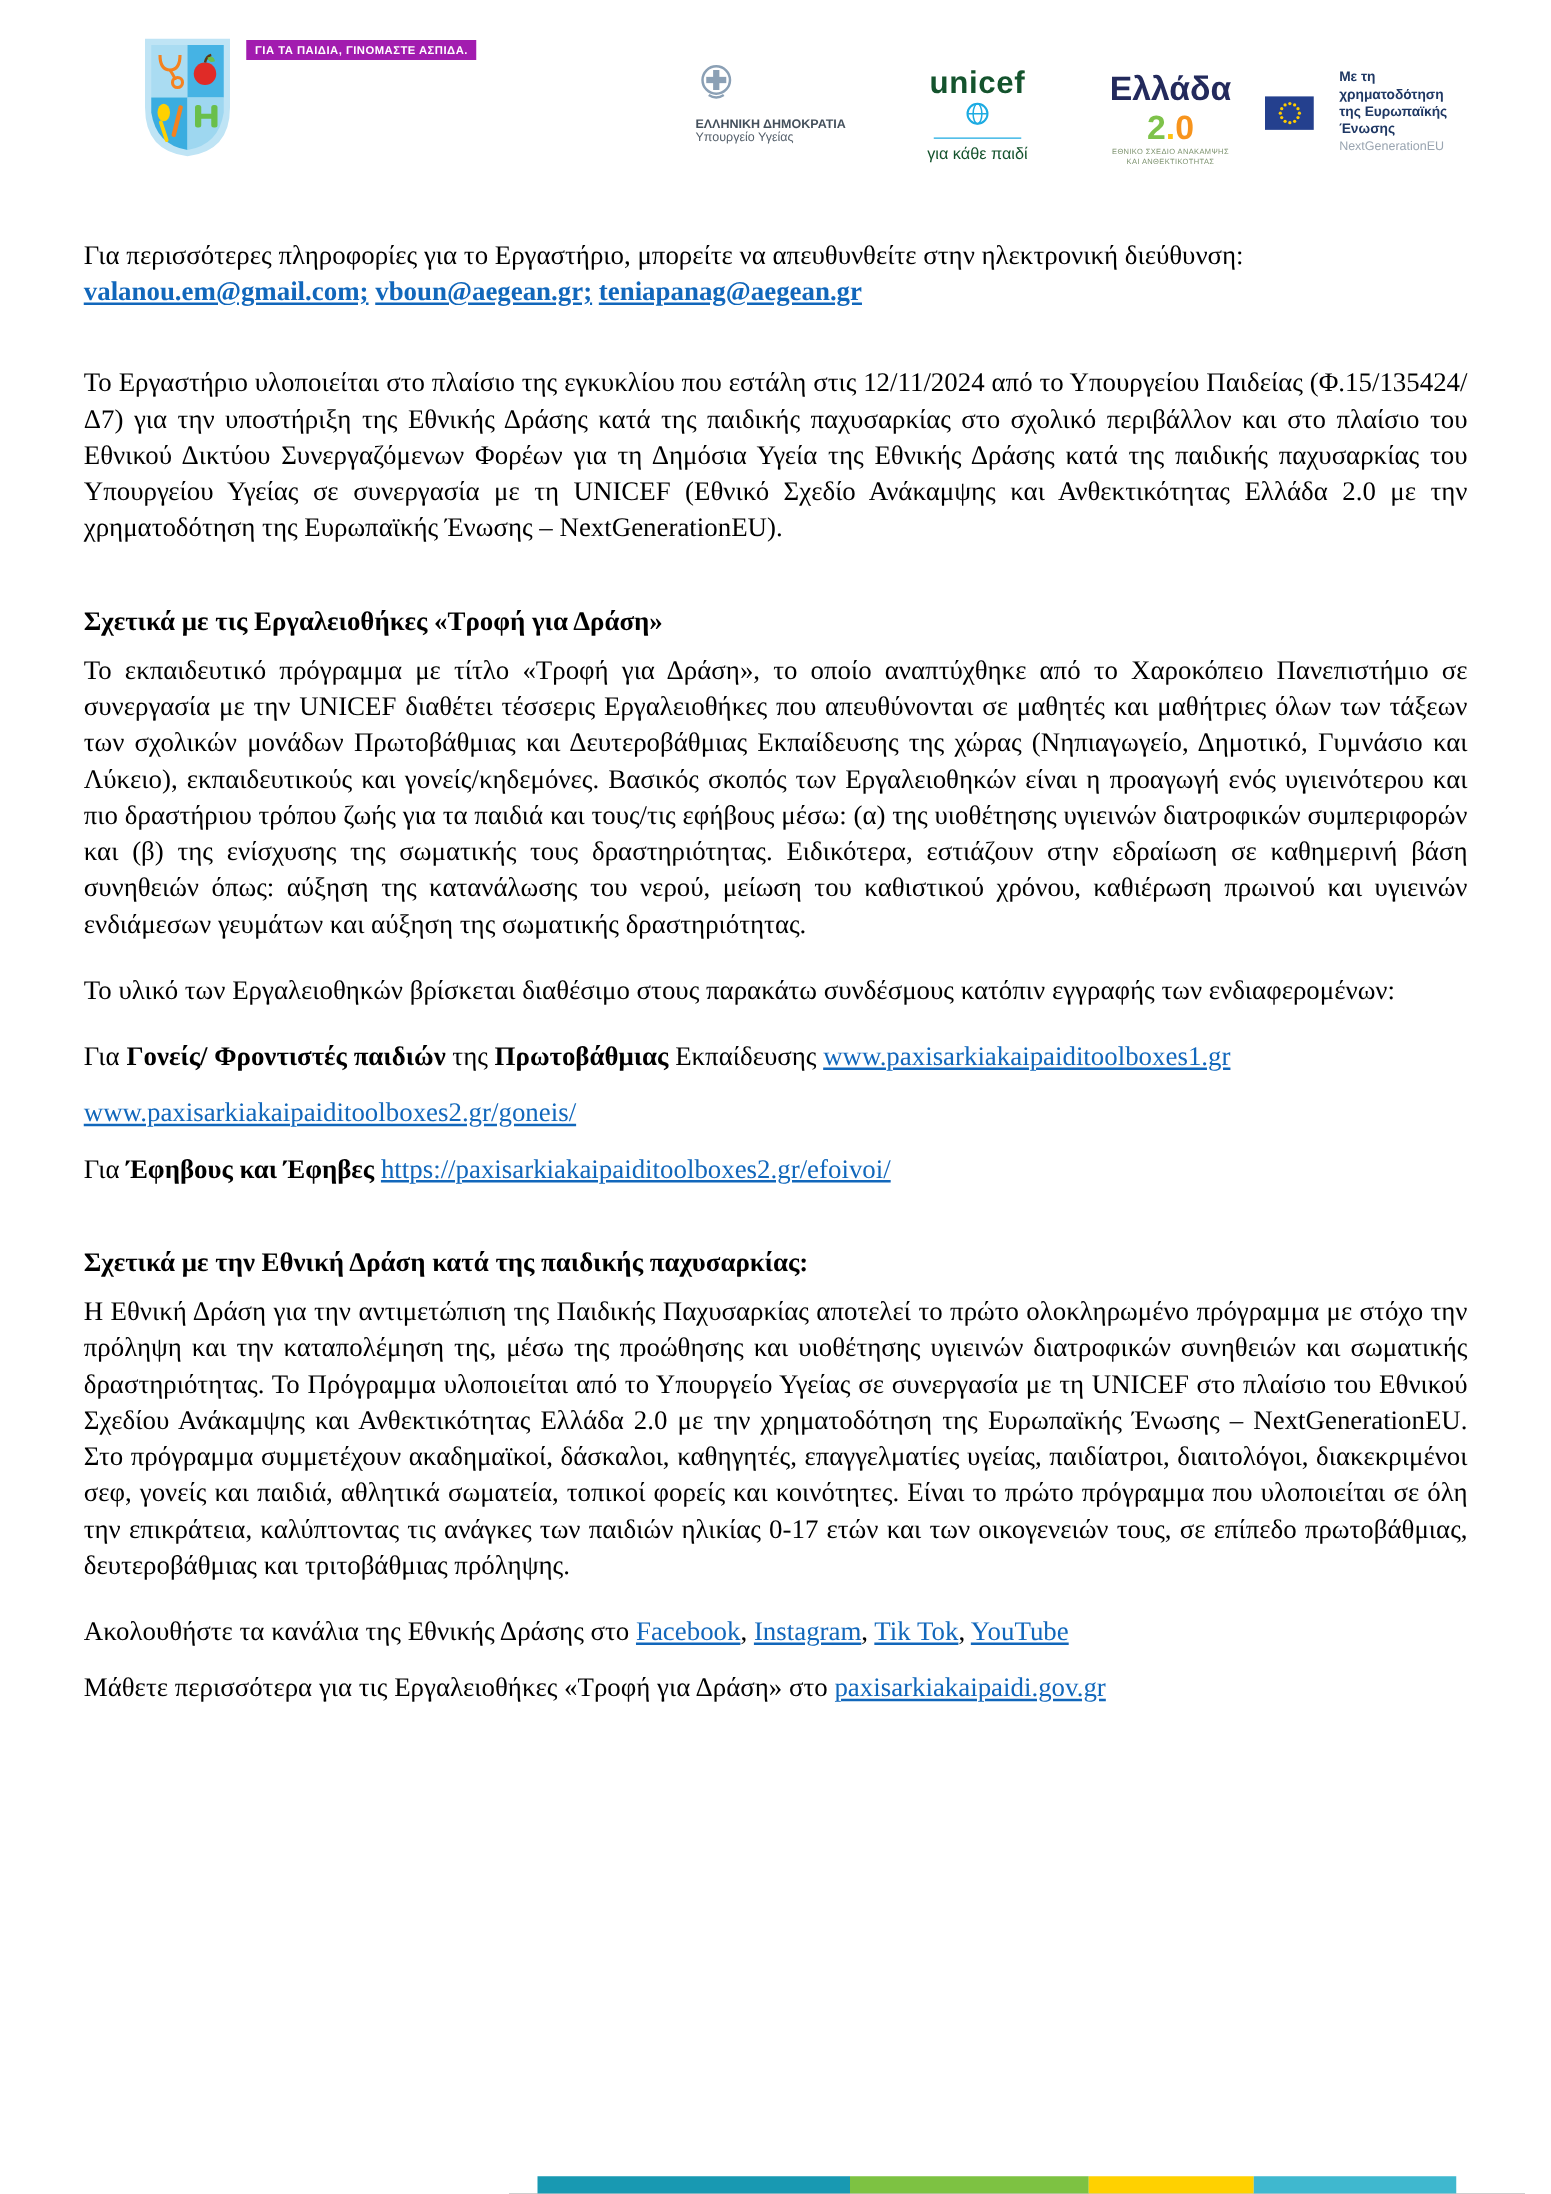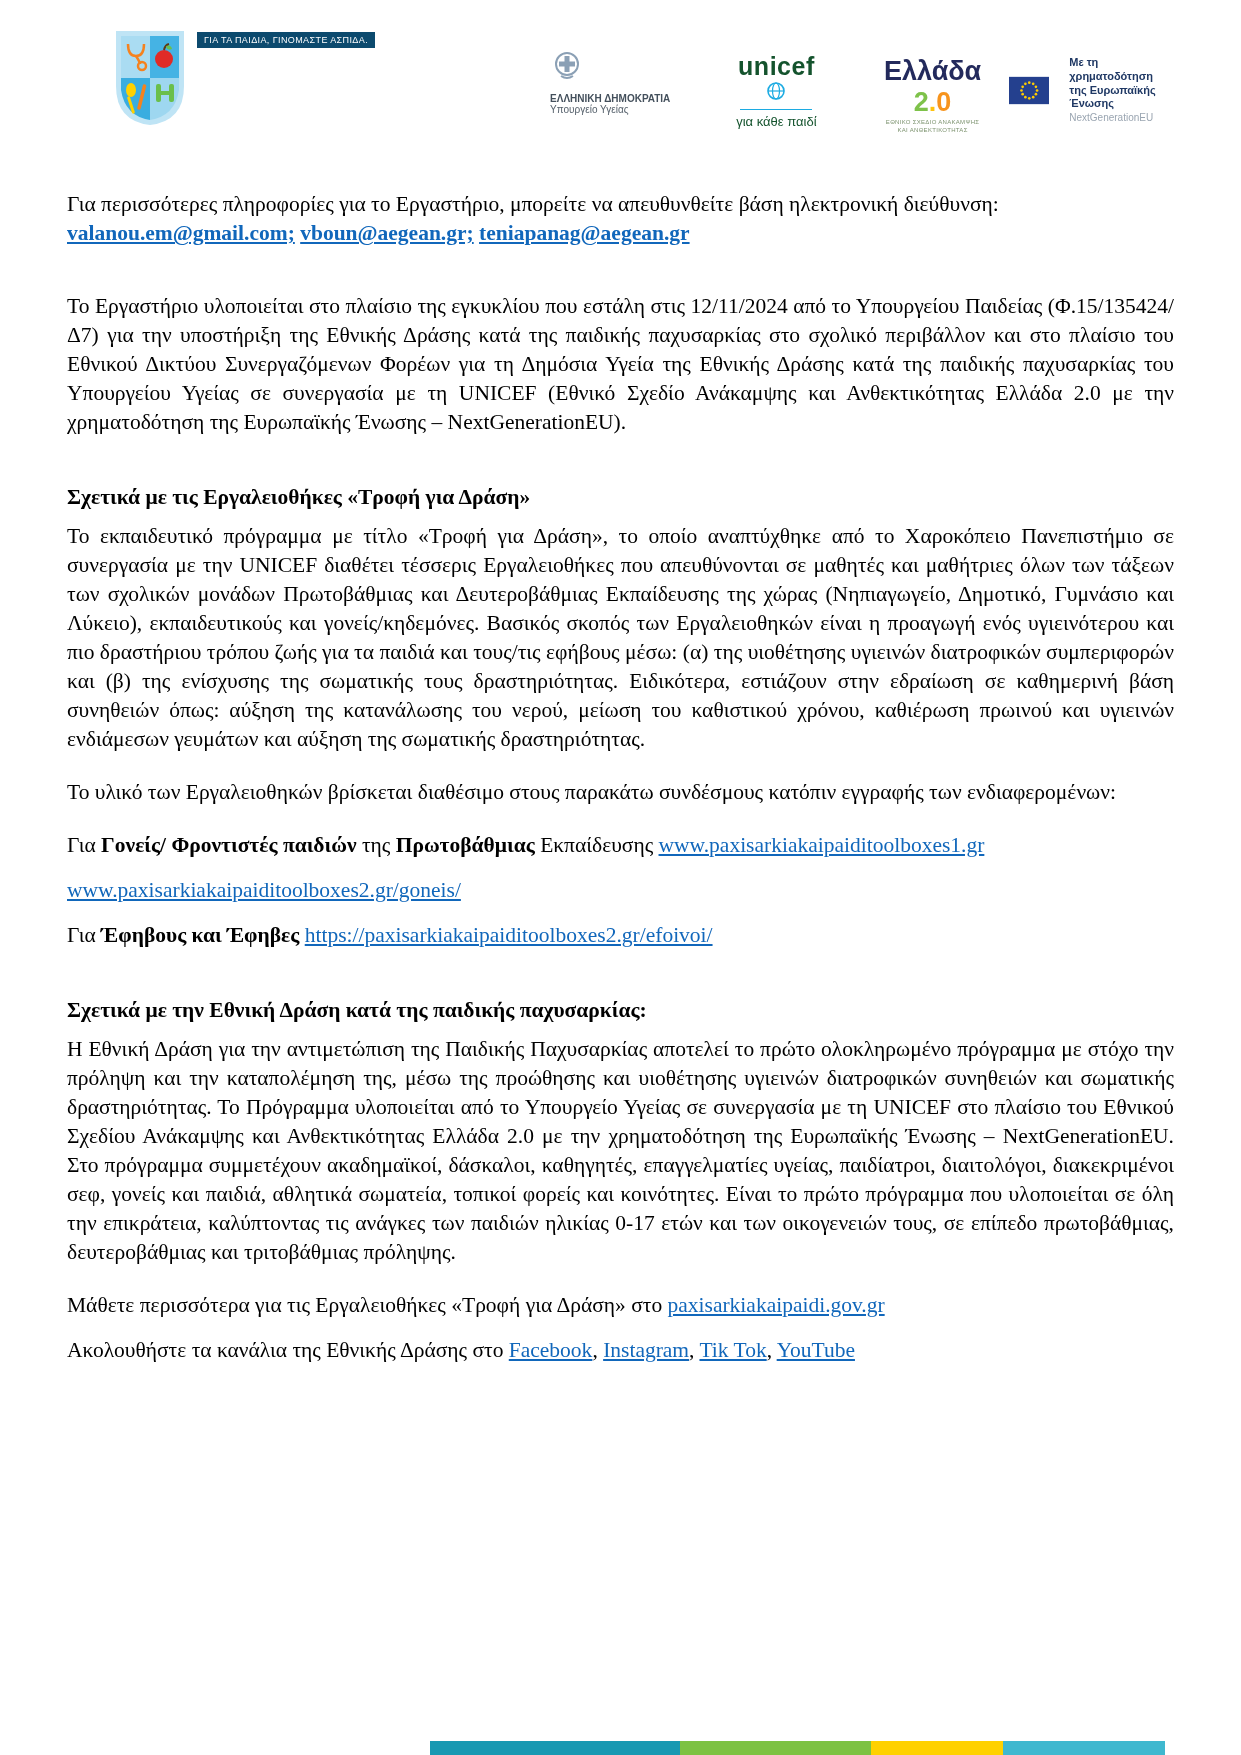--- a/index.html
+++ b/index.html
@@ -13,21 +13,21 @@
     font-family:"Liberation Serif","DejaVu Serif",serif;
     color:#000;
     overflow:hidden;
   }
   
   .header{display:flex;align-items:flex-start;height:112px;padding-left:46px;
           font-family:"Liberation Sans","DejaVu Sans",sans-serif;}
   .brand{display:flex;gap:10px;}
   .brand-shield{flex:0 0 auto;}
   .brand-textblock{display:flex;flex-direction:column;gap:4px;margin-top:4px;}
-  .brand-banner{background:#0c4a6e;color:#fff;font-size:9px;font-weight:normal;
+  .brand-banner{background:#a21caf;color:#fff;font-size:9px;font-weight:bold;
                 letter-spacing:.4px;padding:3px 7px;white-space:nowrap;width:max-content;}
   .brand-title{font-size:17px;line-height:1.12;color:#414042;font-weight:600;white-space:pre-line;}
   .ministry{margin-left:175px;margin-top:22px;text-align:left;width:130px;}
   .ministry-l1{font-size:10px;font-weight:bold;color:#44505c;margin-top:3px;white-space:nowrap;}
   .ministry-l2{font-size:10px;color:#55606b;}
   .unicef{margin-left:62px;margin-top:24px;text-align:center;color:#14532d;width:110px;}
   .unicef-name{font-size:25px;font-weight:bold;letter-spacing:.5px;display:inline-block;}
   .unicef-rule{border-top:1.5px solid #1cabe2;margin:2px 8px 4px 8px;}
   .unicef-tag{font-size:13px;}
   .greece20{margin-left:58px;margin-top:28px;text-align:center;width:135px;}
@@ -140,21 +140,21 @@
         <div>Με τη χρηματοδότηση</div>
         <div>της Ευρωπαϊκής Ένωσης</div>
         <div class="eu-ng">NextGenerationEU</div>
       </div>
     </div>
   </div>
 
   <div class="doc">
 
     <p class="body-p" style="margin-top:50px">
-      <span>Για περισσότερες πληροφορίες για το Εργαστήριο, μπορείτε να απευθυνθείτε βάση ηλεκτρονική διεύθυνση:</span><br>
+      <span>Για περισσότερες πληροφορίες για το Εργαστήριο, μπορείτε να απευθυνθείτε στην ηλεκτρονική διεύθυνση:</span><br>
       <a class="email-link" href="#">valanou.em@gmail.com;</a>
       <a class="email-link" href="#">vboun@aegean.gr;</a>
       <a class="email-link" href="#">teniapanag@aegean.gr</a>
     </p>
 
     <p class="body-p" style="margin-top:44px">Το Εργαστήριο υλοποιείται στο πλαίσιο της εγκυκλίου που εστάλη στις 12/11/2024  από το Υπουργείου Παιδείας (Φ.15/135424/Δ7) για την υποστήριξη της Εθνικής Δράσης κατά της παιδικής παχυσαρκίας στο σχολικό περιβάλλον και στο πλαίσιο του Εθνικού Δικτύου Συνεργαζόμενων Φορέων για τη Δημόσια Υγεία της Εθνικής Δράσης κατά της παιδικής παχυσαρκίας του Υπουργείου Υγείας σε συνεργασία με τη UNICEF (Εθνικό Σχεδίο Ανάκαμψης και Ανθεκτικότητας Ελλάδα 2.0 με την χρηματοδότηση της Ευρωπαϊκής Ένωσης – NextGenerationEU).</p>
 
     <h2 class="doc-h">Σχετικά με τις Εργαλειοθήκες «Τροφή για Δράση»</h2>
 
     <p class="body-p after-h">Το εκπαιδευτικό πρόγραμμα με τίτλο «Τροφή για Δράση», το οποίο αναπτύχθηκε από το Χαροκόπειο Πανεπιστήμιο σε συνεργασία με την UNICEF διαθέτει τέσσερις Εργαλειοθήκες που απευθύνονται σε μαθητές και μαθήτριες όλων των τάξεων των σχολικών μονάδων Πρωτοβάθμιας και Δευτεροβάθμιας Εκπαίδευσης της χώρας (Νηπιαγωγείο, Δημοτικό, Γυμνάσιο και Λύκειο), εκπαιδευτικούς και γονείς/κηδεμόνες. Βασικός σκοπός των Εργαλειοθηκών είναι η προαγωγή ενός υγιεινότερου και πιο δραστήριου τρόπου ζωής για τα παιδιά και τους/τις εφήβους μέσω: (α) της υιοθέτησης υγιεινών διατροφικών συμπεριφορών και (β) της ενίσχυσης της σωματικής τους δραστηριότητας. Ειδικότερα, εστιάζουν στην εδραίωση σε καθημερινή βάση συνηθειών όπως: αύξηση της κατανάλωσης του νερού, μείωση του καθιστικού χρόνου, καθιέρωση πρωινού και υγιεινών ενδιάμεσων γευμάτων και αύξηση της σωματικής δραστηριότητας.</p>
@@ -172,25 +172,25 @@
 
     <p class="body-p toolbox-line">
       <span>Για </span><b>Έφηβους και Έφηβες</b><span> </span><a class="doc-link" href="#">https://paxisarkiakaipaiditoolboxes2.gr/efoivoi/</a>
     </p>
 
     <h2 class="doc-h">Σχετικά με την Εθνική Δράση κατά της παιδικής παχυσαρκίας:</h2>
 
     <p class="body-p after-h">Η Εθνική Δράση για την αντιμετώπιση της Παιδικής Παχυσαρκίας αποτελεί το πρώτο ολοκληρωμένο πρόγραμμα με στόχο την πρόληψη και την καταπολέμηση της, μέσω της προώθησης και υιοθέτησης υγιεινών διατροφικών συνηθειών και σωματικής δραστηριότητας. Το Πρόγραμμα υλοποιείται από το Υπουργείο Υγείας σε συνεργασία με τη UNICEF στο πλαίσιο του Εθνικού Σχεδίου Ανάκαμψης και Ανθεκτικότητας Ελλάδα 2.0 με την χρηματοδότηση της Ευρωπαϊκής Ένωσης – NextGenerationEU. Στο πρόγραμμα συμμετέχουν ακαδημαϊκοί, δάσκαλοι, καθηγητές, επαγγελματίες υγείας, παιδίατροι, διαιτολόγοι, διακεκριμένοι σεφ, γονείς και παιδιά, αθλητικά σωματεία, τοπικοί φορείς και κοινότητες. Είναι το πρώτο πρόγραμμα που υλοποιείται σε όλη την επικράτεια, καλύπτοντας τις ανάγκες των παιδιών ηλικίας 0-17 ετών και των οικογενειών τους, σε επίπεδο πρωτοβάθμιας, δευτεροβάθμιας και τριτοβάθμιας πρόληψης.</p>
 
     <p class="body-p tight">
+      <span>Ακολουθήστε τα κανάλια της Εθνικής Δράσης στο </span><a class="doc-link" href="#">Facebook</a><span>, </span><a class="doc-link" href="#">Instagram</a><span>, </span><a class="doc-link" href="#">Tik Tok</a><span>, </span><a class="doc-link" href="#">YouTube</a>
+    </p>
+
+    <p class="body-p tight">
       <span>Μάθετε περισσότερα για τις Εργαλειοθήκες «Τροφή για Δράση» στο </span><a class="doc-link" href="#">paxisarkiakaipaidi.gov.gr</a>
-    </p>
-
-    <p class="body-p tight">
-      <span>Ακολουθήστε τα κανάλια της Εθνικής Δράσης στο </span><a class="doc-link" href="#">Facebook</a><span>, </span><a class="doc-link" href="#">Instagram</a><span>, </span><a class="doc-link" href="#">Tik Tok</a><span>, </span><a class="doc-link" href="#">YouTube</a>
     </p>
 
   </div>
 
   <div class="footer-bar">
     <div class="seg seg1" style="background: rgb(24, 153, 178);"></div>
     <div class="seg seg2" style="background: rgb(125, 194, 66);"></div>
     <div class="seg seg3" style="background: rgb(255, 209, 0);"></div>
     <div class="seg seg4" style="background: rgb(63, 184, 207);"></div>
   </div>

